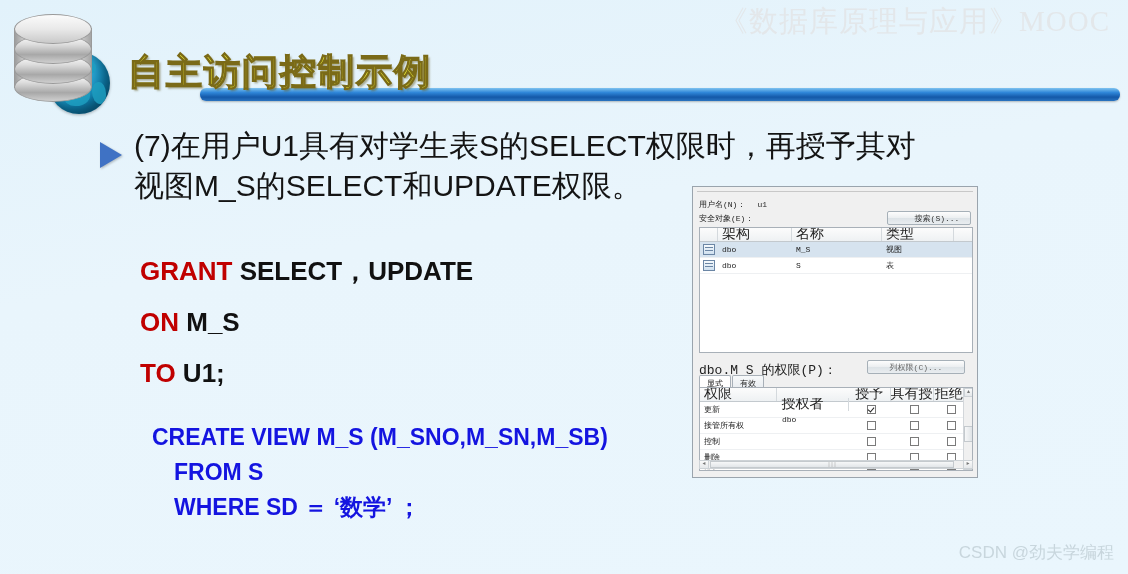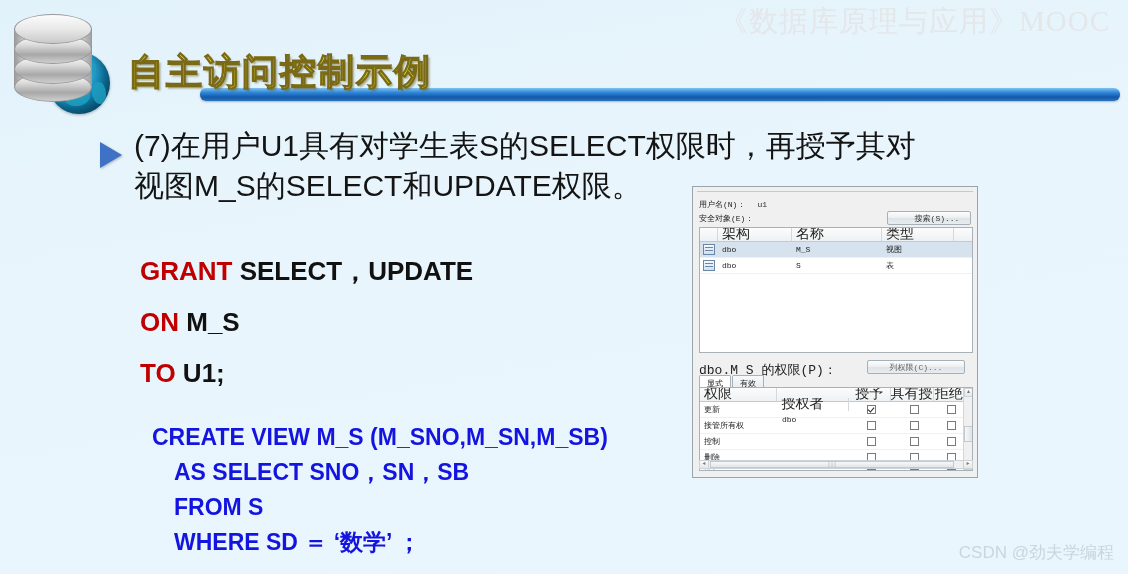--- a/index.html
+++ b/index.html
@@ -449,21 +449,20 @@
   <div class="ln">
     <span class="kw-red">ON</span><span> M_S</span>
   </div>
   <div class="ln">
     <span class="kw-red">TO</span><span> U1;</span>
   </div>
 </div>
 
 <div class="sql-view">
   <div class="ln">CREATE VIEW M_S  (M_SNO,M_SN,M_SB)</div>
-  <div class="ln ind">AS SELECT SNO，SN，SB</div>
   <div class="ln ind">FROM S</div>
   <div class="ln ind">WHERE SD ＝ ‘数学’ ；</div>
 </div>
 
 <div class="dlg">
   <div class="dlg-inner">
     <div class="dlg-sep"></div>
 
     <div class="fld-row row-user">
       <span class="lbl">用户名(N)：</span>

